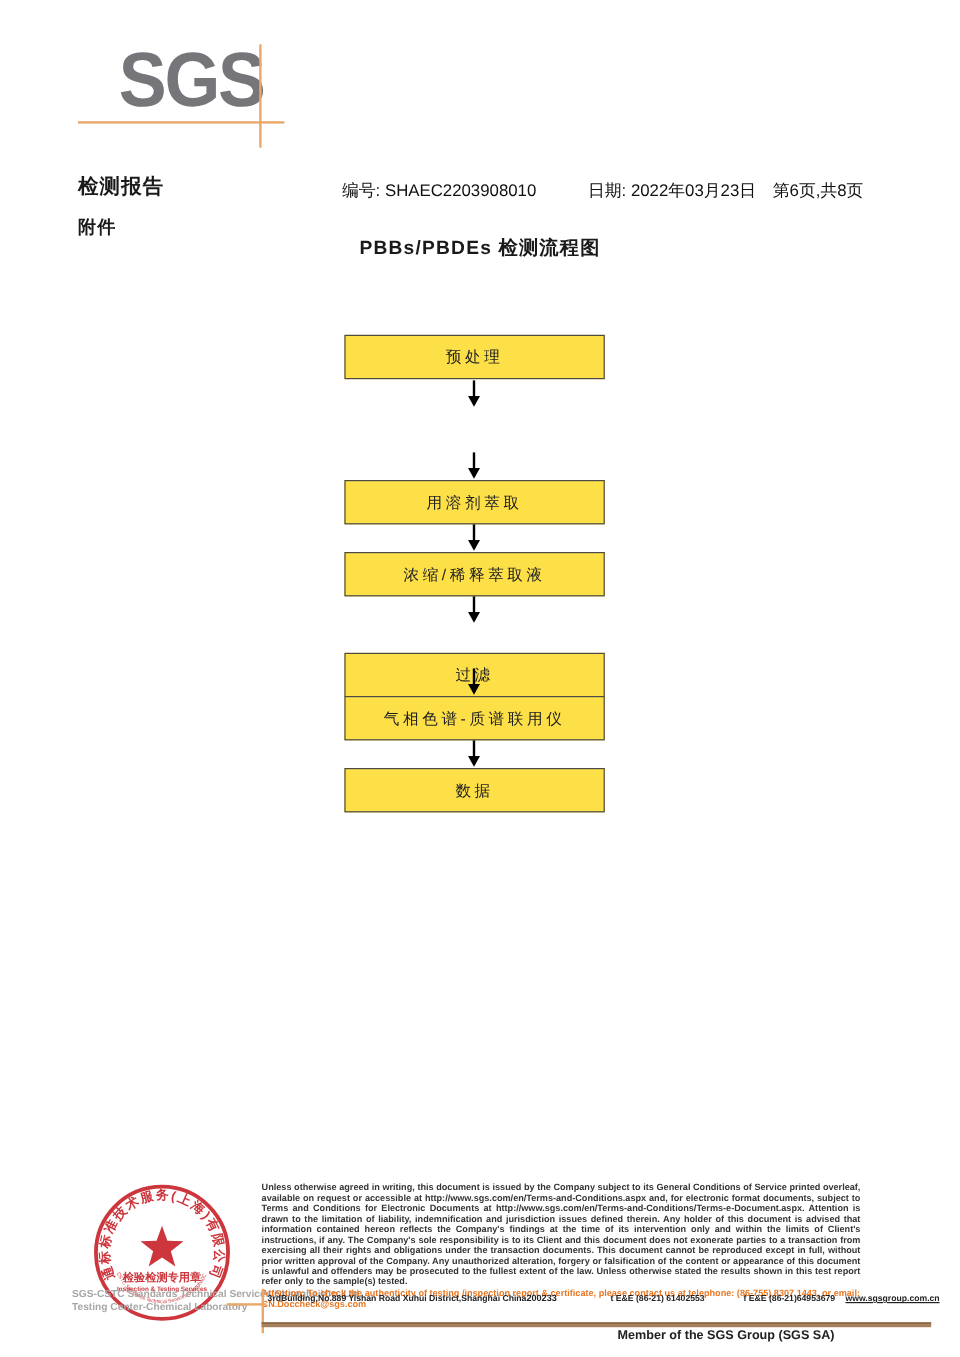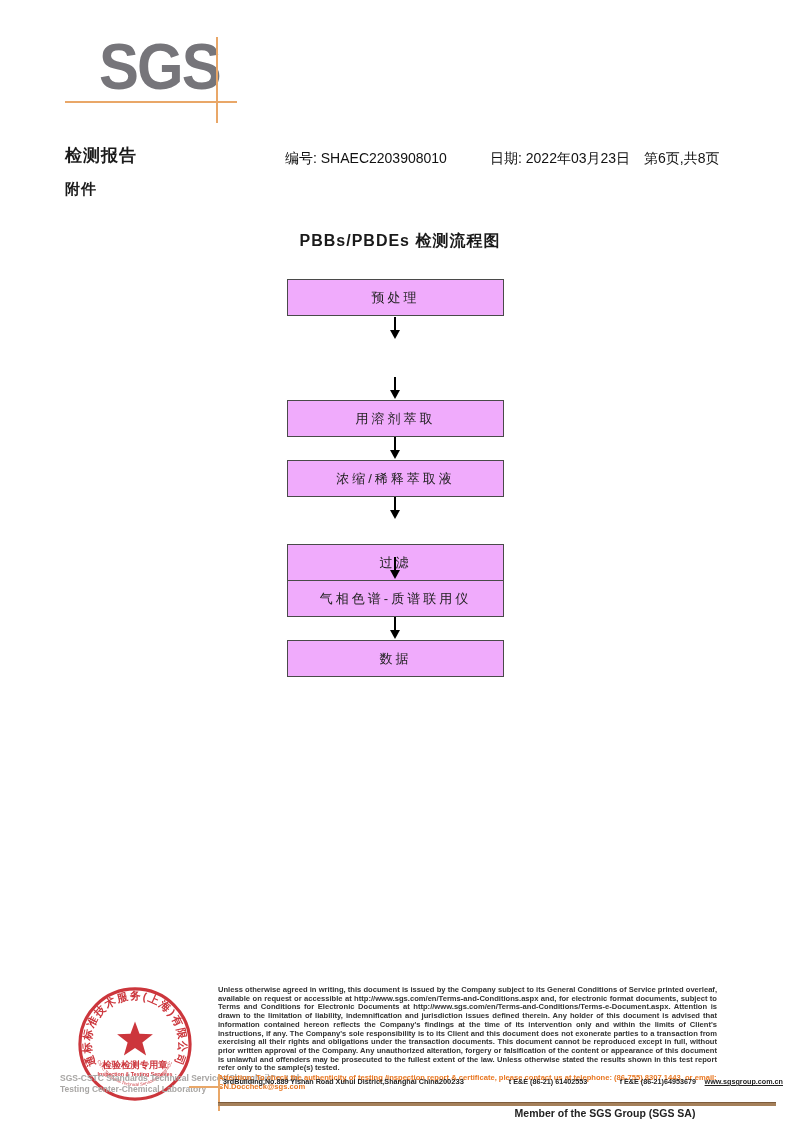--- a/index.html
+++ b/index.html
@@ -16,26 +16,26 @@
   .logo-hline{position:absolute;left:65px;top:101px;width:172px;height:2px;background:#e9a768;}
   .logo-vline{position:absolute;left:216px;top:37px;width:2px;height:86px;background:#e9a768;}
   
   .report-title{position:absolute;left:65px;top:144px;font-size:17px;font-weight:bold;letter-spacing:1px;}
   .hdr{position:absolute;top:150px;font-size:14px;font-weight:400;color:#111;}
   .hdr-no{left:285px;}
   .hdr-date{left:490px;}
   .hdr-page{left:644px;}
   .attachment{position:absolute;left:65px;top:180px;font-size:15px;font-weight:bold;letter-spacing:1px;}
   
-  .flow-title{position:absolute;left:0;top:231px;width:800px;text-align:center;
+  .flow-title{position:absolute;left:0;top:197px;width:800px;text-align:center;
     font-size:16px;font-weight:bold;letter-spacing:1px;}
   .flow-box{
     position:absolute;left:287px;width:215px;height:35px;border:1px solid #4a4a4a;
     display:flex;align-items:center;justify-content:center;
-    font-size:13px;letter-spacing:3px;color:#222;background:#f0abfc;
+    font-size:13px;letter-spacing:3px;color:#222;background:#fde047;
   }
   .flow-arrow{position:absolute;left:388px;width:14px;display:flex;flex-direction:column;align-items:center;}
   .flow-arrow .shaft{width:2px;background:#000;flex:1;}
   .flow-arrow .head{width:0;height:0;border-left:5px solid transparent;border-right:5px solid transparent;border-top:9px solid #000;}
   
   .stamp{position:absolute;left:76px;top:985px;width:118px;height:118px;opacity:.92;}
   
   .company{position:absolute;left:60px;top:1073px;font-size:8.5px;color:#a9a7a5;line-height:1.35;font-weight:600;}
   
   .legal{position:absolute;left:218px;top:986px;width:499px;}

